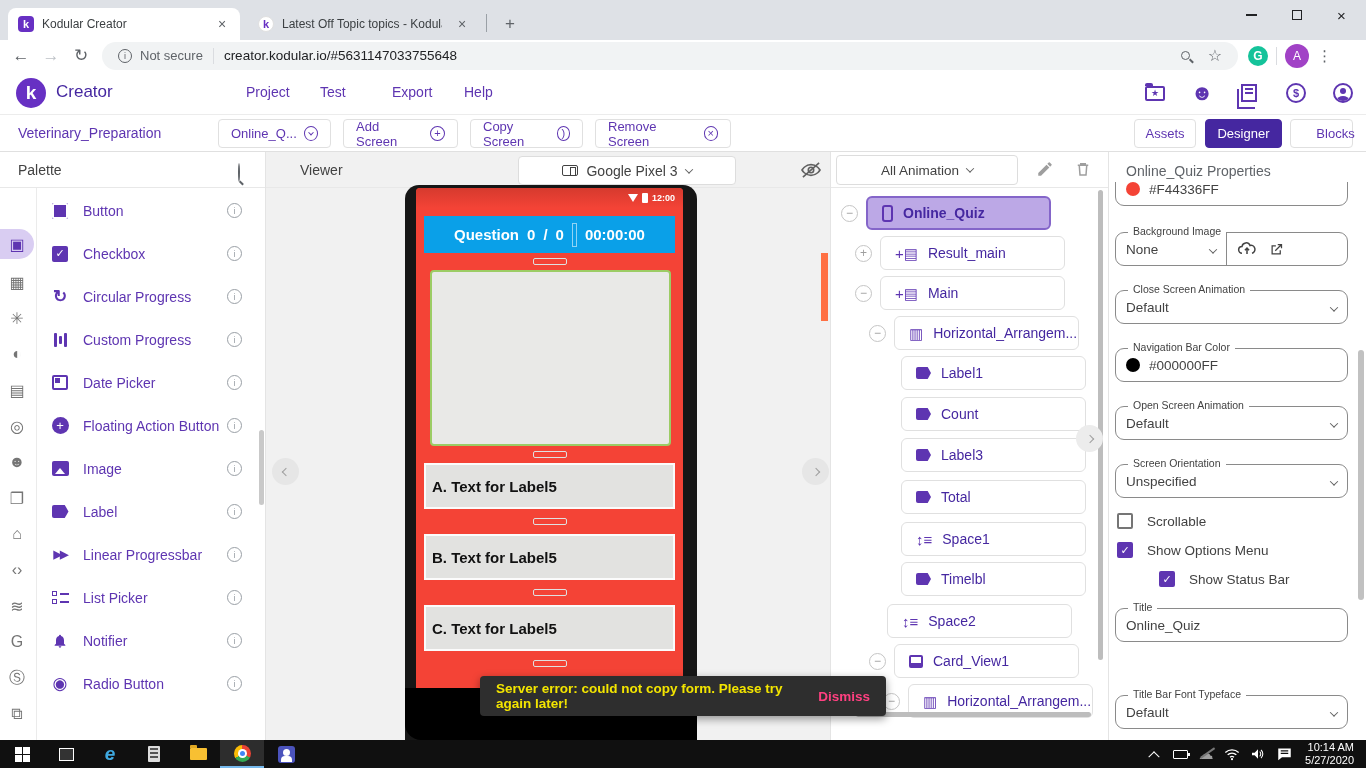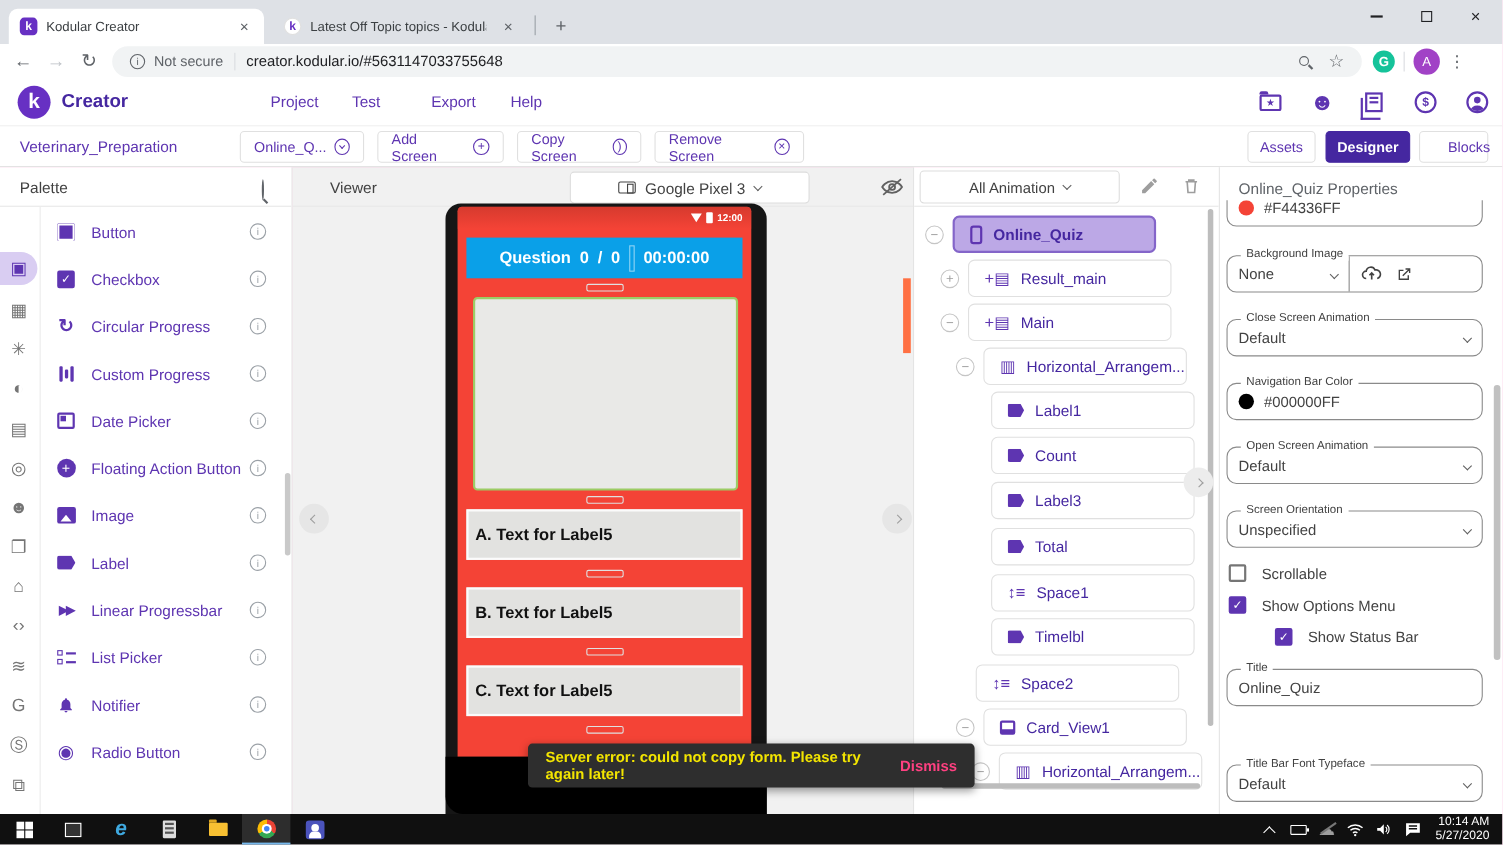--- a/index.html
+++ b/index.html
@@ -35,40 +35,40 @@
   .mag::after { content:""; position:absolute; width:5px; height:1.7px; background:#5f6368; transform:rotate(45deg); right:-5px; bottom:-3px; }
   .star { color:#5f6368; font-size:16px; }
   .ext-g { width:20px; height:20px; border-radius:50%; background:#15c39a; color:#fff; font-size:12px; font-weight:bold; display:flex; align-items:center; justify-content:center; margin-left:10px; }
   .prof-sep { width:1px; height:18px; background:#dadce0; margin:0 8px; }
   .avatar { width:24px; height:24px; border-radius:50%; background:#a142c6; color:#fff; font-size:12px; display:flex; align-items:center; justify-content:center; }
   .dots { color:#5f6368; font-size:15px; margin:0 10px 0 8px; letter-spacing:0; }
 
   
   .kheader { left:0; top:71px; width:1366px; height:44px; background:#fff; border-bottom:1px solid #ececec; }
   .klogo { left:16px; top:7px; width:30px; height:30px; border-radius:50%; background:#6730c3; color:#fff; font-weight:bold; font-size:19px; display:flex; align-items:center; justify-content:center; }
-  .kbrand { left:56px; top:11px; font-size:17px; font-weight:bold; color:#4527a0; }
+  .kbrand { left:56px; top:11px; font-size:17px; font-weight:normal; color:#4527a0; }
   .kmenu { top:13px; font-size:14px; color:#5e35b1; }
   .hic { top:9px; width:26px; height:26px; color:#5e35b1; display:flex; align-items:center; justify-content:center; }
   .fold { position:relative; width:20px; height:15px; border:2px solid #5e35b1; border-radius:2px; font-size:9px; display:flex; align-items:center; justify-content:center; }
   .fold::before { content:""; position:absolute; top:-5px; left:-2px; width:8px; height:3px; background:#5e35b1; border-radius:2px 2px 0 0; }
   .circ { width:20px; height:20px; border:2px solid #5e35b1; border-radius:50%; display:flex; align-items:center; justify-content:center; font-size:11px; font-weight:bold; }
   .docs { position:relative; width:16px; height:18px; border:2px solid #5e35b1; background:#fff; }
   .docs::before { content:""; position:absolute; left:-6px; top:3px; width:16px; height:18px; border-left:2px solid #5e35b1; border-bottom:2px solid #5e35b1; }
   .docs::after { content:""; position:absolute; left:2px; top:2px; width:8px; height:2px; background:#5e35b1; box-shadow:0 4px 0 #5e35b1; }
   .face { font-size:22px; line-height:22px; }
   .acct { position:relative; width:20px; height:20px; border:2px solid #5e35b1; border-radius:50%; overflow:hidden; }
   .acct::before { content:""; position:absolute; left:5px; top:3px; width:6px; height:6px; border-radius:50%; background:#5e35b1; }
   .acct::after { content:""; position:absolute; left:2px; top:11px; width:12px; height:8px; border-radius:50% 50% 0 0; background:#5e35b1; }
 
   
   .screensbar { left:0; top:115px; width:1366px; height:37px; background:#fff; border-bottom:1px solid #e0e0e0; }
   .projname { left:18px; top:10px; font-size:14px; color:#5e35b1; }
   .sbtn { top:4px; height:29px; border:1px solid #e0e0e0; border-radius:4px; background:#fff; color:#5e35b1; font-size:13px; display:flex; align-items:center; justify-content:center; gap:7px; padding:0 12px; }
   .sbtn .bic { width:15px; height:15px; border:1.5px solid #5e35b1; border-radius:50%; display:flex; align-items:center; justify-content:center; font-size:11px; line-height:1; }
-  .sbtn.filled { background:#4527a0; border-color:#4527a0; color:#fff; font-weight:bold; }
+  .sbtn.filled { background:#4527a0; border-color:#4527a0; color:#fff; font-weight:normal; }
   .chev { display:inline-block; width:6px; height:6px; border-right:1.5px solid currentColor; border-bottom:1.5px solid currentColor; transform:rotate(45deg) translate(-1px,-1px); }
 
   
   .content { left:0; top:152px; width:1082px; height:588px; background:#f9a8d4; }
   .phead-line { left:0; top:35px; width:100%; height:1px; background:#e8e8e8; }
 
   
   .palette { left:0; top:0; width:266px; height:588px; background:#fff; border-right:1px solid #e4e4e4; overflow:hidden; }
   .palette-title { left:18px; top:10px; font-size:14px; color:#424242; }
   .pal-search { left:238px; top:12px; color:#5f6368; }

